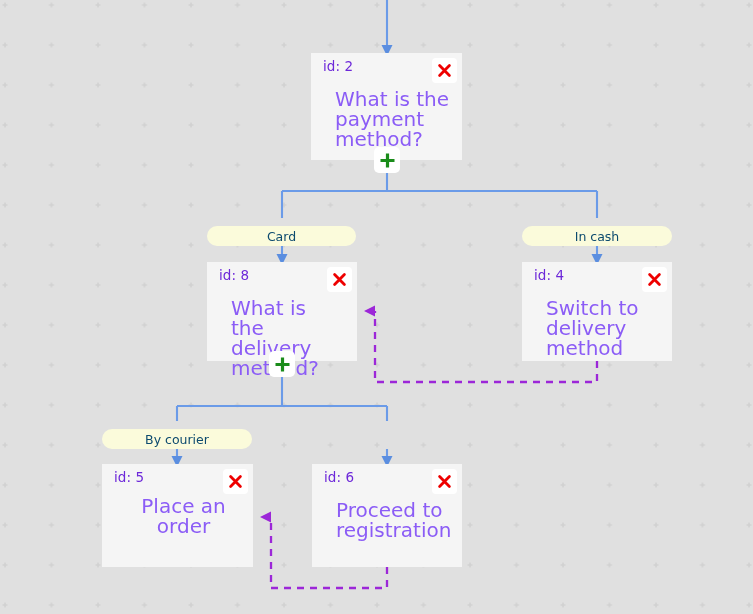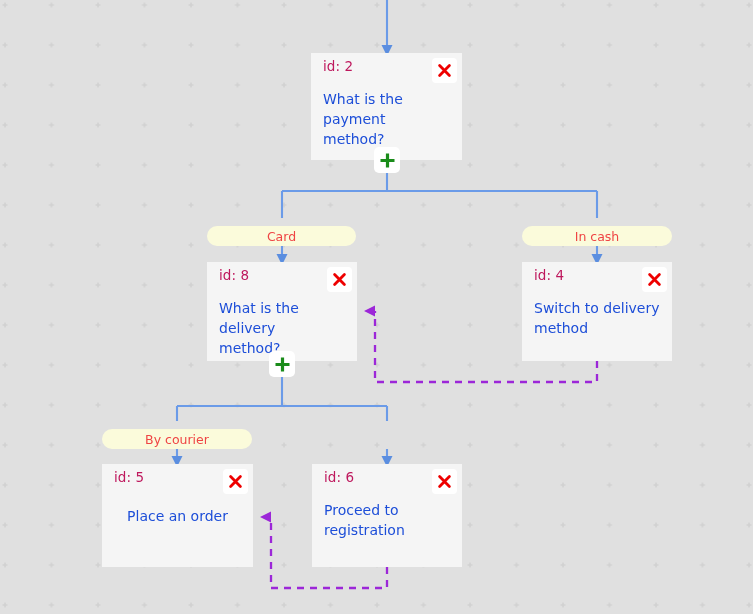--- a/index.html
+++ b/index.html
@@ -37,32 +37,32 @@
   .node {
     position: absolute;
     background: #f5f5f5;
     box-sizing: border-box;
   }
   .node-id {
     position: absolute;
     left: 12px;
     top: 5px;
     font-size: 13.5px;
-    color: #be185d;
+    color: #6d28d9;
     letter-spacing: 0.1px;
     white-space: nowrap;
   }
   .node-text {
     position: absolute;
-    left: 12px;
+    left: 24px;
     right: 12px;
     top: 36px;
-    font-size: 14px;
+    font-size: 20px;
     line-height: 20px;
-    color: #1d4ed8;
+    color: #8b5cf6;
     white-space: pre-line;
   }
   .node-text.centered {
     top: 0;
     bottom: 0;
     display: flex;
     align-items: center;
     justify-content: center;
     text-align: center;
   }
@@ -98,21 +98,21 @@
 
   .badge {
     position: absolute;
     height: 20px;
     background: #fbfbdb;
     border-radius: 10px;
     display: flex;
     align-items: center;
     justify-content: center;
     font-size: 12.5px;
-    color: #ef4444;
+    color: #0c4a6e;
     white-space: nowrap;
     z-index: 4;
     cursor: pointer;
   }
 </style>
 </head>
 <body>
 
 <div id="canvas">
 

